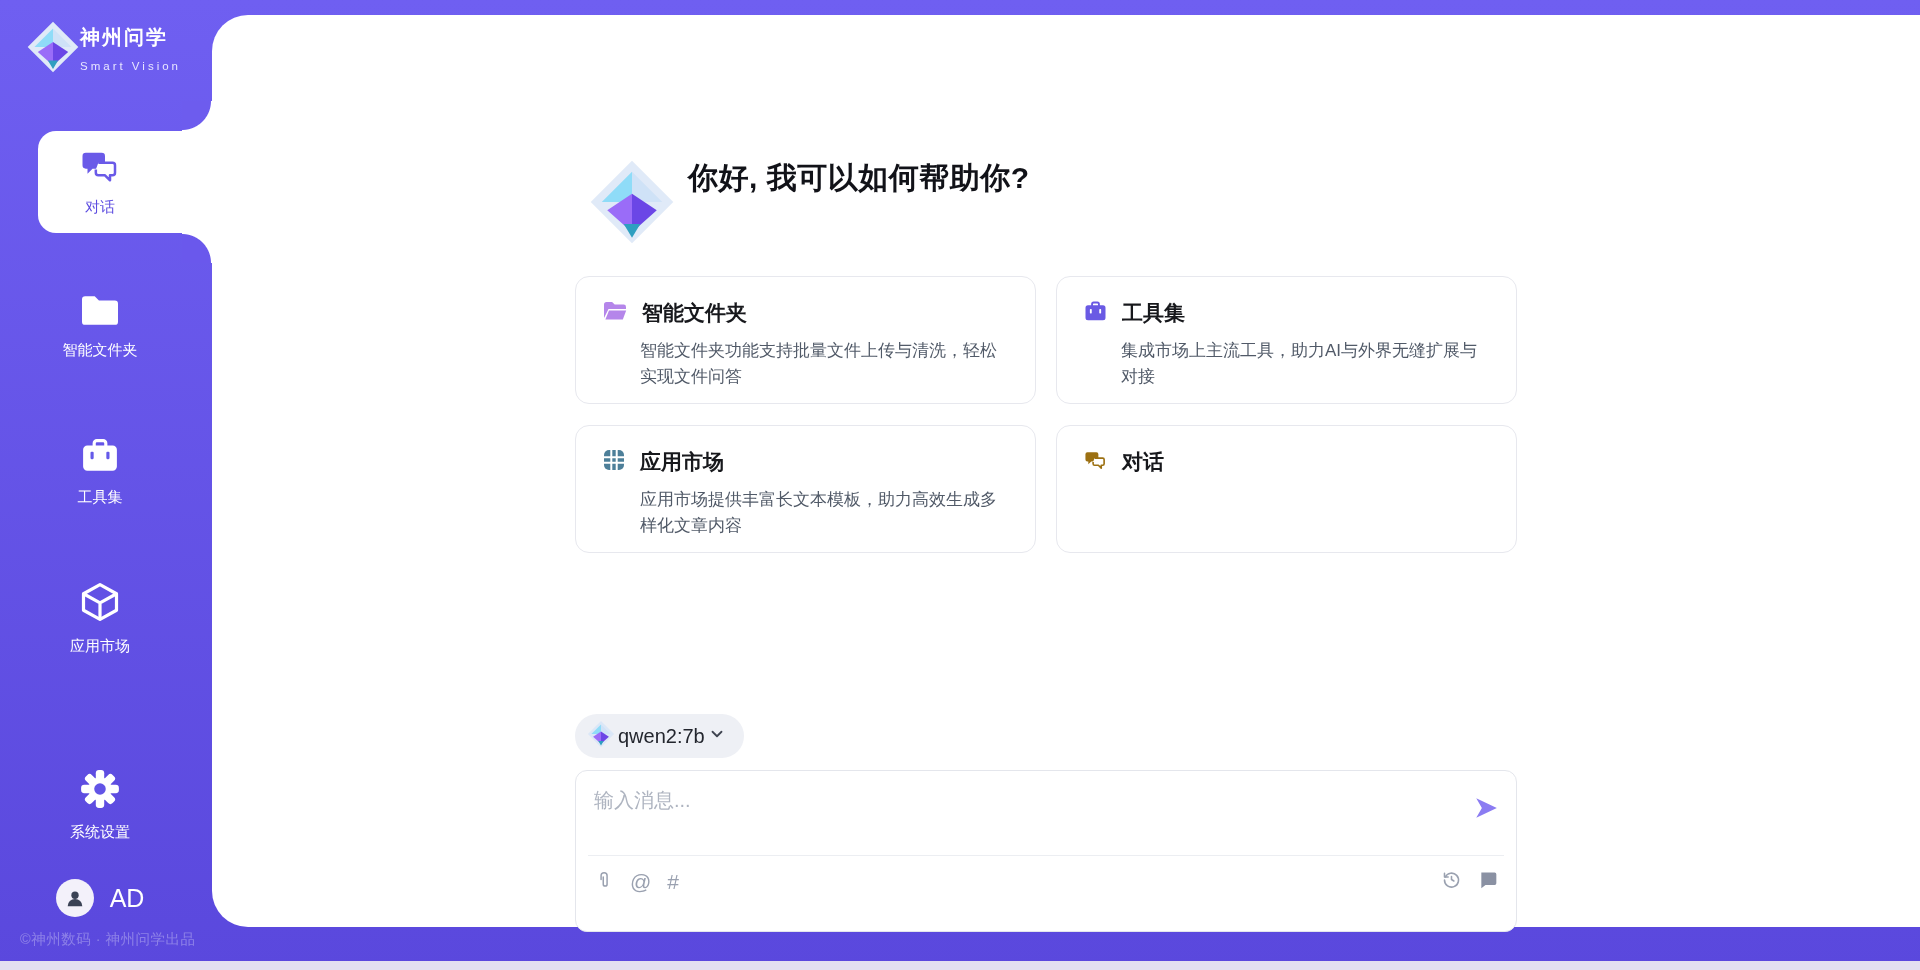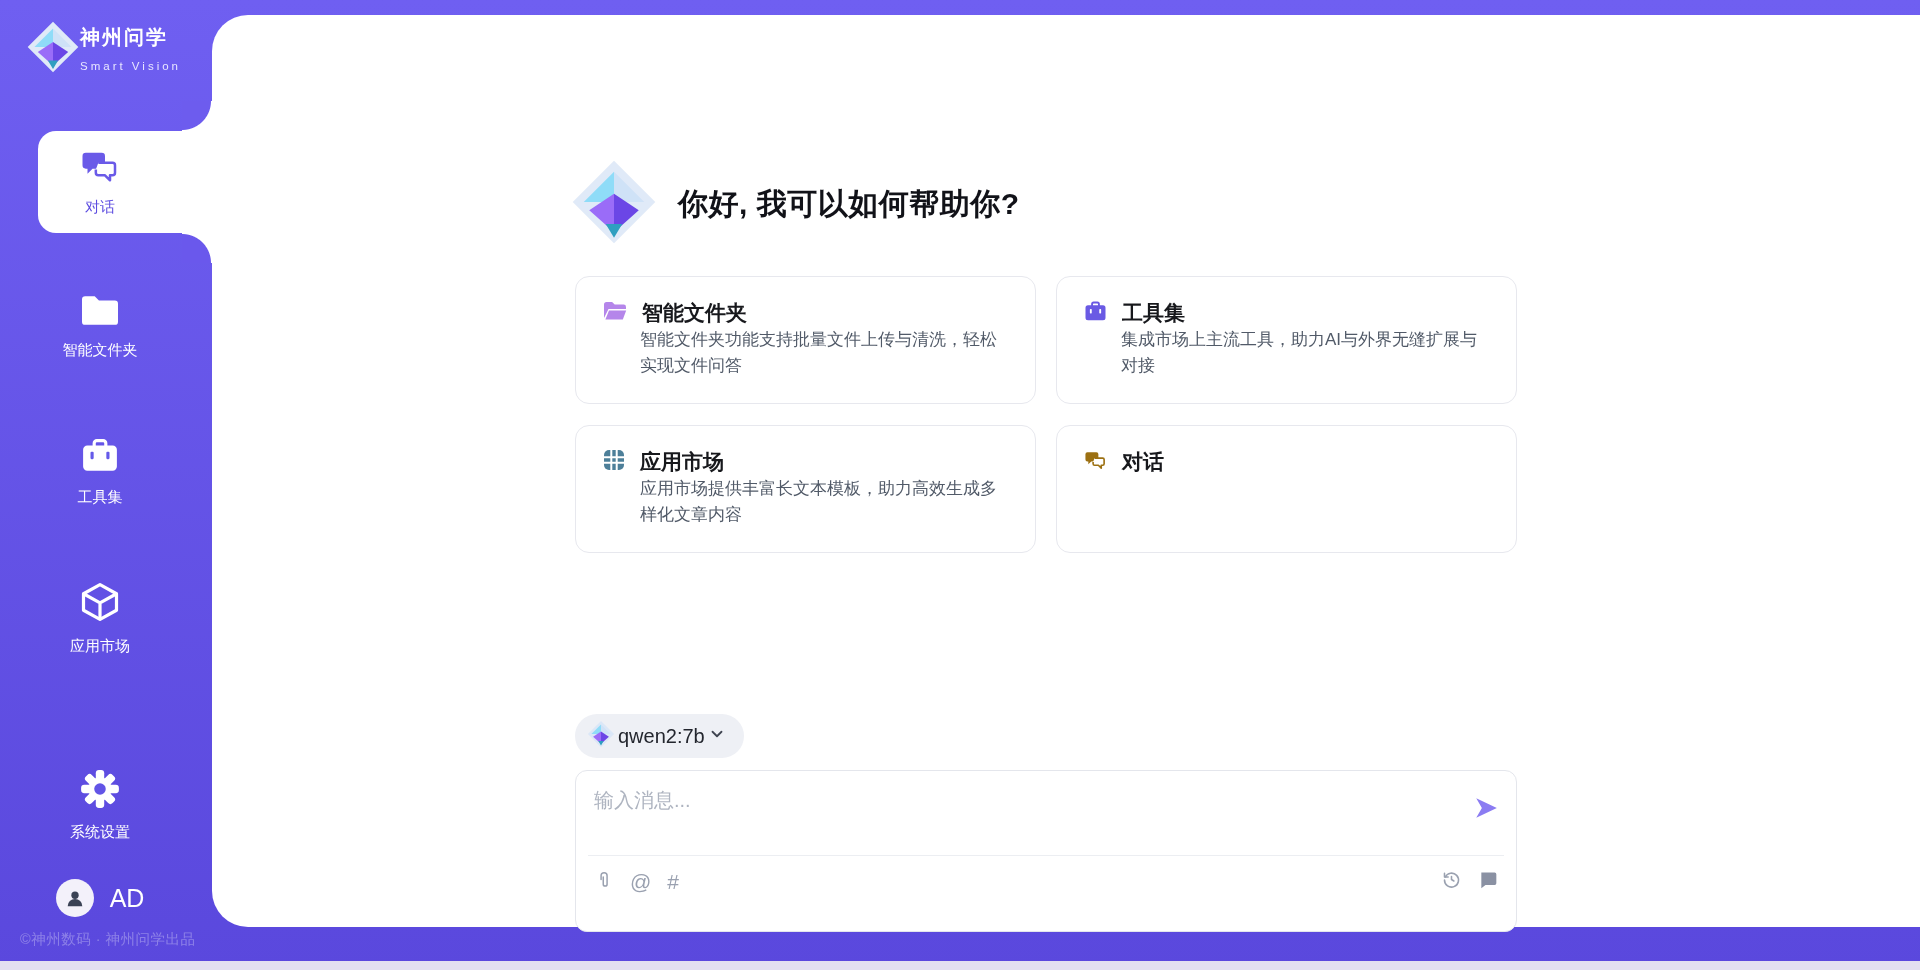--- a/index.html
+++ b/index.html
@@ -53,35 +53,35 @@
   .avatar{
     width:38px;height:38px;border-radius:50%;background:#f3f1fa;
     display:flex;align-items:center;justify-content:center;
   }
   .user-initials{color:#fff;font-size:25px;}
   .side-footer{
     position:absolute;left:20px;top:930px;width:200px;
     color:rgba(255,255,255,0.30);font-size:14.5px;letter-spacing:0.5px;
   }
   
-  .greeting{position:absolute;left:570px;top:158px;display:flex;align-items:center;gap:20px;}
+  .greeting{position:absolute;left:588px;top:158px;display:flex;gap:12px;}
   .greeting-title{font-size:30px;font-weight:800;color:#111218;letter-spacing:0.5px;}
   
   .cards{
     position:absolute;left:575px;top:276px;width:942px;
     display:grid;grid-template-columns:461px 461px;grid-auto-rows:128px;gap:21px 20px;
   }
   .card{
     background:#fff;border:1px solid #e7e8ee;border-radius:14px;
     padding:22px 26px;box-sizing:border-box;cursor:pointer;
   }
   .card-head{display:flex;align-items:center;gap:14px;}
   .card-title{font-size:21px;font-weight:700;color:#17181c;}
   .card-desc{
-    margin-top:0;margin-left:38px;font-size:17px;color:#515a68;line-height:1.5;
+    margin-top:11px;margin-left:38px;font-size:17px;color:#515a68;line-height:1.5;
   }
   
   .model-pill{
     position:absolute;left:575px;top:714px;height:44px;border-radius:22px;
     background:#eef0f5;display:flex;align-items:center;gap:3px;
     padding:0 18px 0 12px;cursor:pointer;
   }
   .model-name{font-size:20px;color:#23262e;}
   
   .composer{

